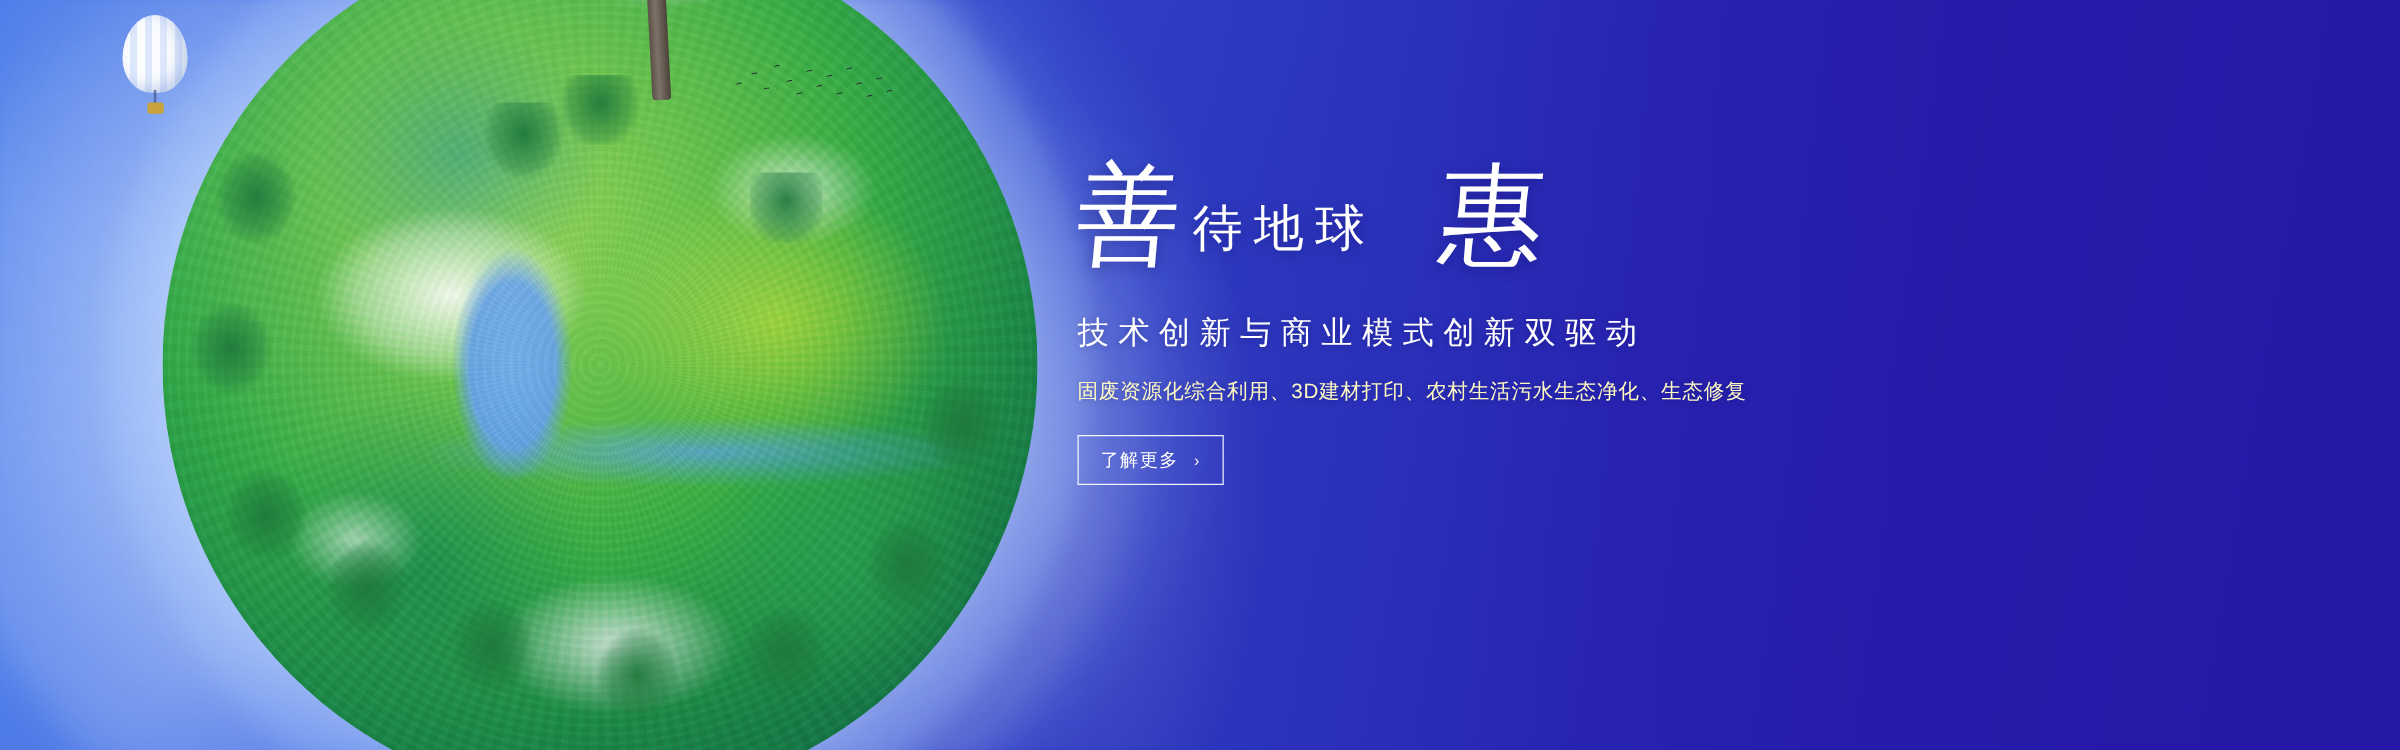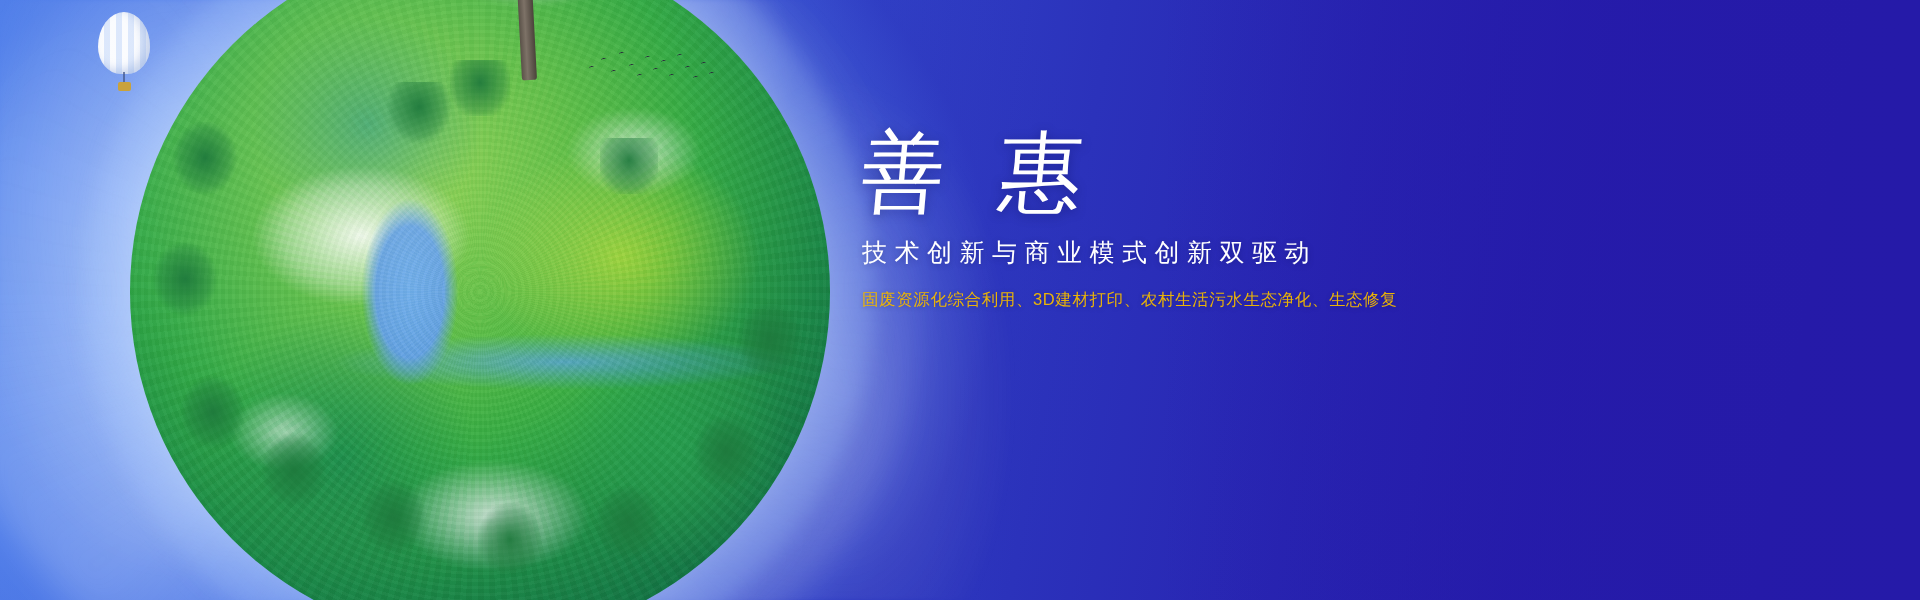--- a/index.html
+++ b/index.html
@@ -253,34 +253,34 @@
     font-size:40px;
     line-height:1;
     letter-spacing:9px;
     padding-bottom:7px;
     padding-left:6px;
     display:inline-block;
   }
   .gap { display:inline-block; width:52px; }
 
   .subtitle {
-    margin-top:26px;
+    margin-top:39px;
     font-size:25px;
     letter-spacing:7.5px;
     font-weight:400;
     color:#ffffff;
     text-shadow:0 1px 6px rgba(10,10,70,0.30);
     white-space:nowrap;
   }
 
   .desc {
     margin-top:20px;
     font-size:16.5px;
     letter-spacing:.6px;
-    color:#eab308;
+    color:#fef9c3;
     white-space:nowrap;
     text-shadow:0 1px 5px rgba(10,10,70,0.28);
   }
 
   .cta {
     margin-top:24px;
     display:inline-flex;
     align-items:center;
     justify-content:center;
     gap:12px;
@@ -356,23 +356,28 @@
     <span style="left:116px;top:22px;"></span>
     <span style="left:124px;top:32px;"></span>
   </div>
 
   <div class="haze-right"></div>
 
   <div class="copy">
 
     <div class="headline">
       <span class="brush">善</span>
+      <span class="reg">待地球</span>
       <span class="gap"></span>
       <span class="brush">惠</span>
     </div>
 
     <div class="subtitle">技术创新与商业模式创新双驱动</div>
 
     <div class="desc">固废资源化综合利用、3D建材打印、农村生活污水生态净化、生态修复</div>
 
+    <button class="cta">
+      <span>了解更多</span>
+      <span class="chev">›</span>
+    </button>
 
   </div>
 </div>
 
 </body></html>

